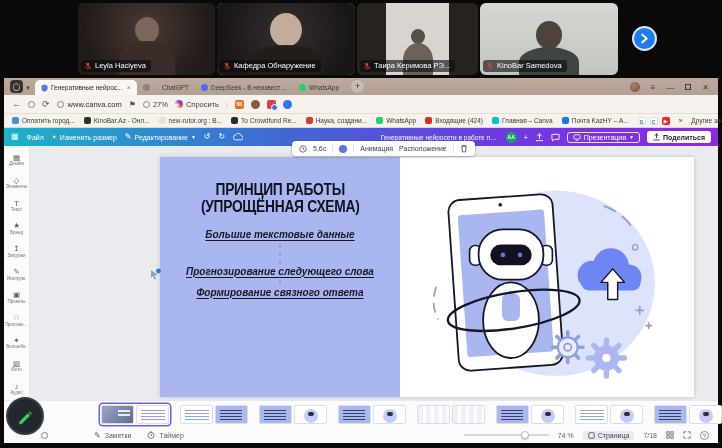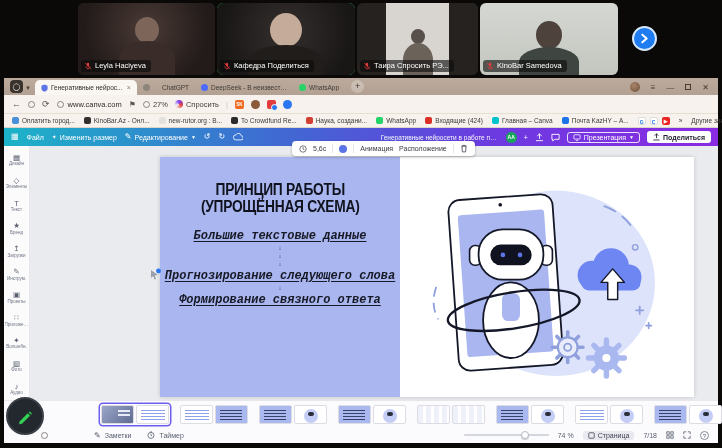--- a/index.html
+++ b/index.html
@@ -90,21 +90,21 @@
     box-shadow:0 1px 3px rgba(0,0,0,.28); display:flex; align-items:center; gap:6px; padding:0 7px; font-size:7px; color:#3a3a42; }
   .el-toolbar .div { width:1px; height:9px; background:#e4e4e8; }
   .dot-blue { width:8px; height:8px; border-radius:50%; background:#5b74e8; }
 
   .collab-cursor { position:absolute; left:119px; top:120px; z-index:5; }
 
   .slide { position:absolute; left:130px; top:11px; width:534px; height:240px; display:flex; box-shadow:0 0 4px rgba(0,0,0,.18); z-index:2; }
   .slide-left { width:240px; background:#a9b6ef; display:flex; flex-direction:column; align-items:center; padding-top:24px; }
   .slide-title { font-size:16px; font-weight:800; line-height:1.08; color:#10131d; text-align:center; transform:scaleX(.86); letter-spacing:-.3px; }
   .steps { margin-top:13px; display:flex; flex-direction:column; align-items:center; gap:2px; }
-  .step { font-size:12px; font-weight:bold; font-style:italic; color:#171a26; text-decoration:underline; text-underline-offset:2px;font-family:Liberation Mono, monospace; }
+  .step { font-size:10px; font-weight:bold; font-style:italic; color:#171a26; text-decoration:underline; text-underline-offset:2px; }
   .arr { font-size:6px; color:#2a2d3a; line-height:1; }
   .note { margin-top:12px; width:204px; font-size:7.3px; line-height:1.5; color:#3f4c73; }
   .note b { font-weight:bold; }
   .slide-right { flex:1; background:#fff; display:flex; align-items:center; justify-content:center; }
 
   .filmstrip { position:relative; height:27px; background:#fbfbfd; border-top:1px solid #e9e9ec; }
   #groups { position:absolute; left:96px; top:3px; display:flex; gap:9px; }
   .grp { display:flex; gap:2px; padding:1px; border-radius:3px; }
   .grp.sel { box-shadow:0 0 0 1.5px #6d5ef0; }
   .thumb { width:33px; height:19px; border-radius:2px; border:1px solid #dcdce2; position:relative; overflow:hidden; background:#fff; }
@@ -153,36 +153,36 @@
           <div class="vid">
             <div class="sil-head"></div>
             <div class="sil-body"></div>
           </div>
           <div class="name-tag">
             <svg width="8" height="8" viewBox="0 0 10 10">
               <rect x="3.6" y="1" width="2.8" height="4.6" rx="1.4" fill="#e03c3c"></rect>
               <path d="M2.2 5.3 a2.8 2.8 0 0 0 5.6 0 M5 8.1 v1.2" stroke="#e03c3c" stroke-width=".9" fill="none"></path>
               <line x1="1.6" y1="1.2" x2="8.6" y2="9" stroke="#e03c3c" stroke-width="1"></line>
             </svg>
-            <span>Кафедра Поделиться</span>
+            <span>Кафедра Обнаружение</span>
           </div>
         </div>
         <div class="tile t-bright1" style="left: 357px; width: 121px;">
           <div class="vid">
             <div class="col"></div>
             <div class="sil-head"></div>
             <div class="sil-body"></div>
           </div>
           <div class="name-tag">
             <svg width="8" height="8" viewBox="0 0 10 10">
               <rect x="3.6" y="1" width="2.8" height="4.6" rx="1.4" fill="#e03c3c"></rect>
               <path d="M2.2 5.3 a2.8 2.8 0 0 0 5.6 0 M5 8.1 v1.2" stroke="#e03c3c" stroke-width=".9" fill="none"></path>
               <line x1="1.6" y1="1.2" x2="8.6" y2="9" stroke="#e03c3c" stroke-width="1"></line>
             </svg>
-            <span>Таира Спросить РЭ...</span>
+            <span>Таира Керимова РЭ...</span>
           </div>
         </div>
         <div class="tile t-bright2" style="left: 480px; width: 138px;">
           <div class="vid">
             <div class="sil-head"></div>
             <div class="sil-body"></div>
           </div>
           <div class="name-tag">
             <svg width="8" height="8" viewBox="0 0 10 10">
               <rect x="3.6" y="1" width="2.8" height="4.6" rx="1.4" fill="#e03c3c"></rect>

